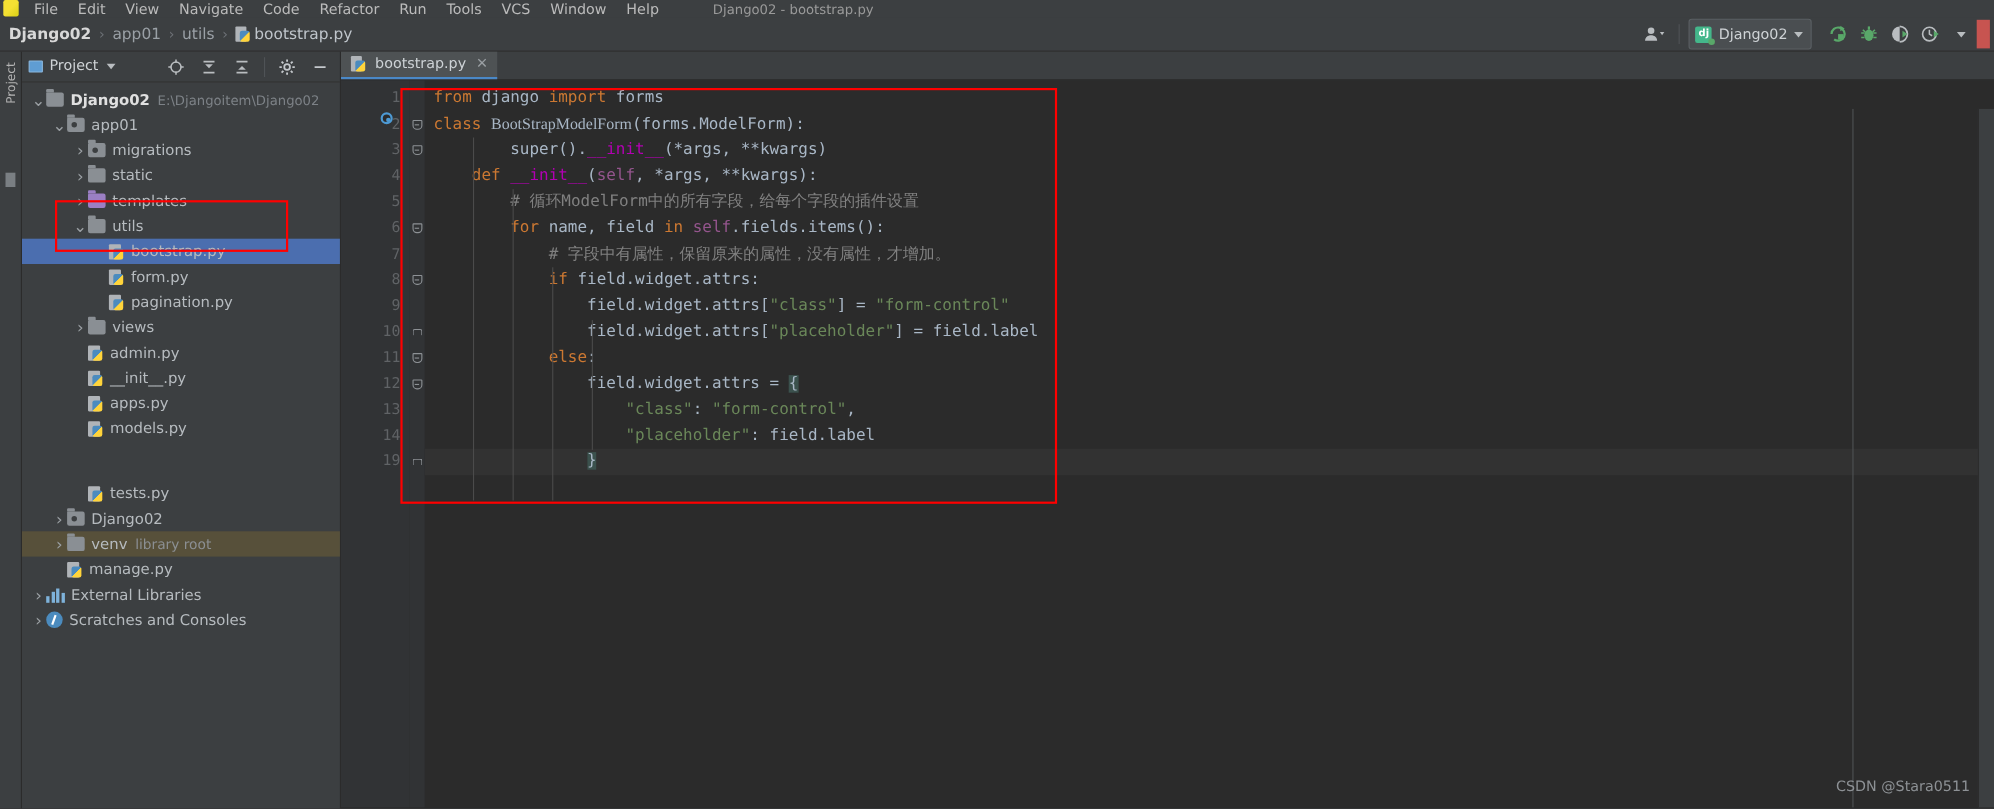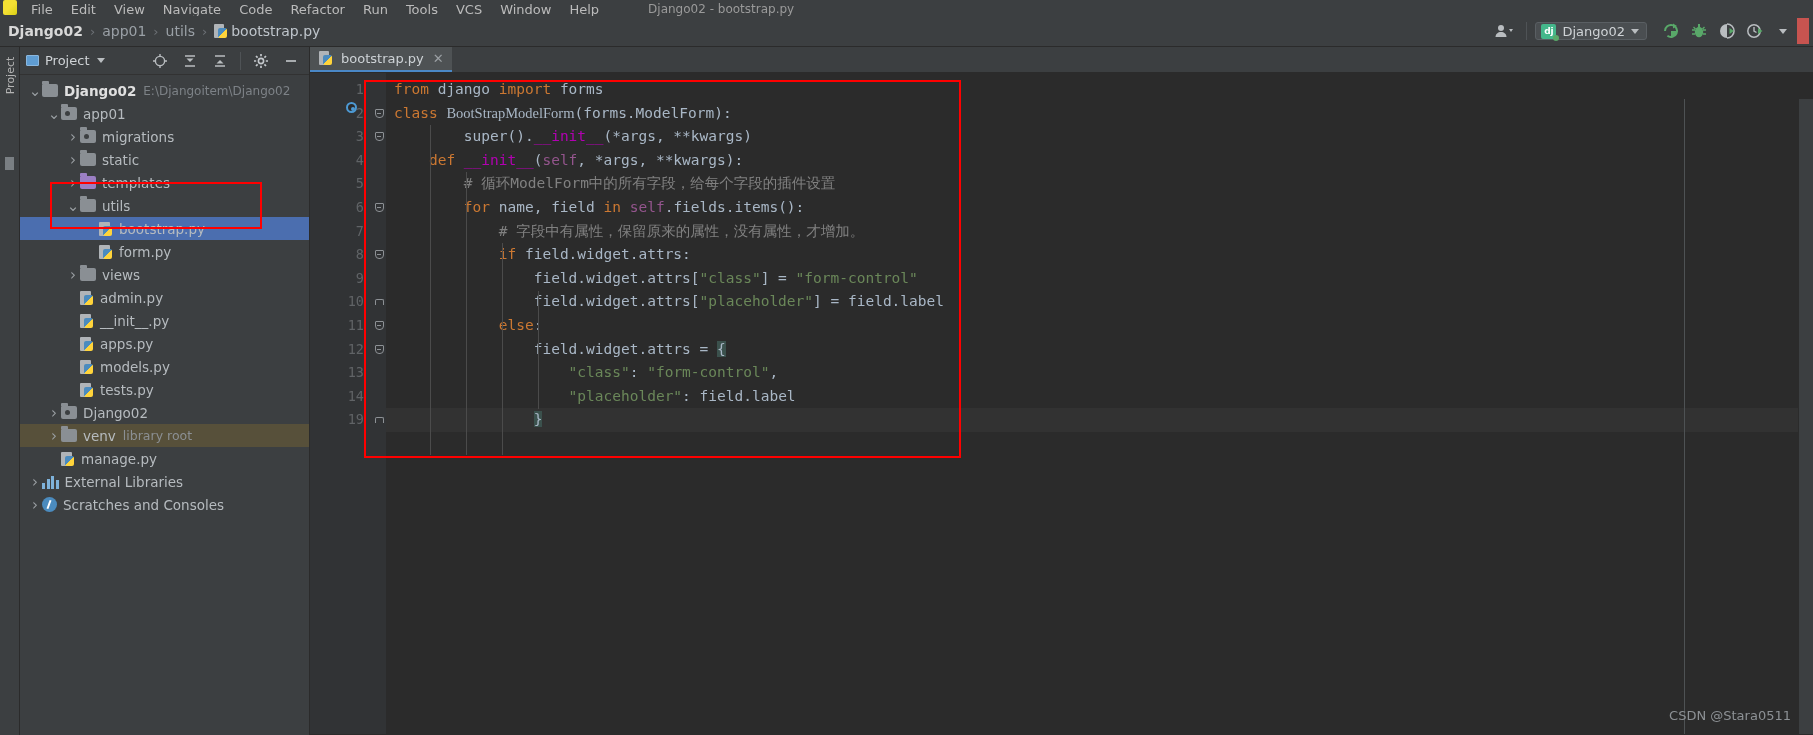--- a/index.html
+++ b/index.html
@@ -56,21 +56,21 @@
     border-radius: 2px;
   }
   .nav-right {
     margin-left: auto; display: flex; align-items: center; gap: 0px; padding-right: 4px;
   }
   .icon-btn {
     width: 28px; height: 26px; display: flex; align-items: center; justify-content: center;
   }
   .vdiv { width: 1px; height: 18px; background: #4f5356; margin: 0 8px; }
   .runcfg {
-    display: flex; align-items: center; gap: 6px; height: 18px;
+    display: flex; align-items: center; gap: 6px; height: 28px;
     border: 1px solid #5a5f63; border-radius: 3px; padding: 0 7px 0 5px;
     background: #4a4e51; margin-right: 10px;
   }
   .runcfg .dj {
     width: 15px; height: 15px; background: #44b78b; border-radius: 2px;
     color: #ffffff; font-size: 9px; font-weight: bold; display: flex;
     align-items: center; justify-content: center; font-family: "DejaVu Sans", sans-serif;
     position: relative;
   }
   .runcfg .dj::after{
@@ -404,20 +404,25 @@
         <div class="trow sel" style="padding-left: 65px;">
           <span class="tarrow"></span>
           <span class="fileicon"></span>
           <span class="tlabel">bootstrap.py</span>
         </div>
         <div class="trow" style="padding-left: 65px;">
           <span class="tarrow"></span>
           <span class="fileicon"></span>
           <span class="tlabel">form.py</span>
         </div>
+        <div class="trow" style="padding-left: 65px;">
+          <span class="tarrow"></span>
+          <span class="fileicon"></span>
+          <span class="tlabel">pagination.py</span>
+        </div>
         <div class="trow" style="padding-left: 46px;">
           <span class="tarrow" style="font-size: 15px;">›</span>
           <span class="folder"></span>
           <span class="tlabel">views</span>
         </div>
         <div class="trow" style="padding-left: 46px;">
           <span class="tarrow"></span>
           <span class="fileicon"></span>
           <span class="tlabel">admin.py</span>
         </div>
@@ -429,21 +434,21 @@
         <div class="trow" style="padding-left: 46px;">
           <span class="tarrow"></span>
           <span class="fileicon"></span>
           <span class="tlabel">apps.py</span>
         </div>
         <div class="trow" style="padding-left: 46px;">
           <span class="tarrow"></span>
           <span class="fileicon"></span>
           <span class="tlabel">models.py</span>
         </div>
-        <div class="trow" style="padding-left: 46px;">
+        <div class="trow" style="padding-left: 46px; margin-top: 36px;">
           <span class="tarrow"></span>
           <span class="fileicon"></span>
           <span class="tlabel">tests.py</span>
         </div>
         <div class="trow" style="padding-left: 27px;">
           <span class="tarrow" style="font-size: 15px;">›</span>
           <span class="folder src"></span>
           <span class="tlabel">Django02</span>
         </div>
         <div class="trow venv" style="padding-left: 27px;">

